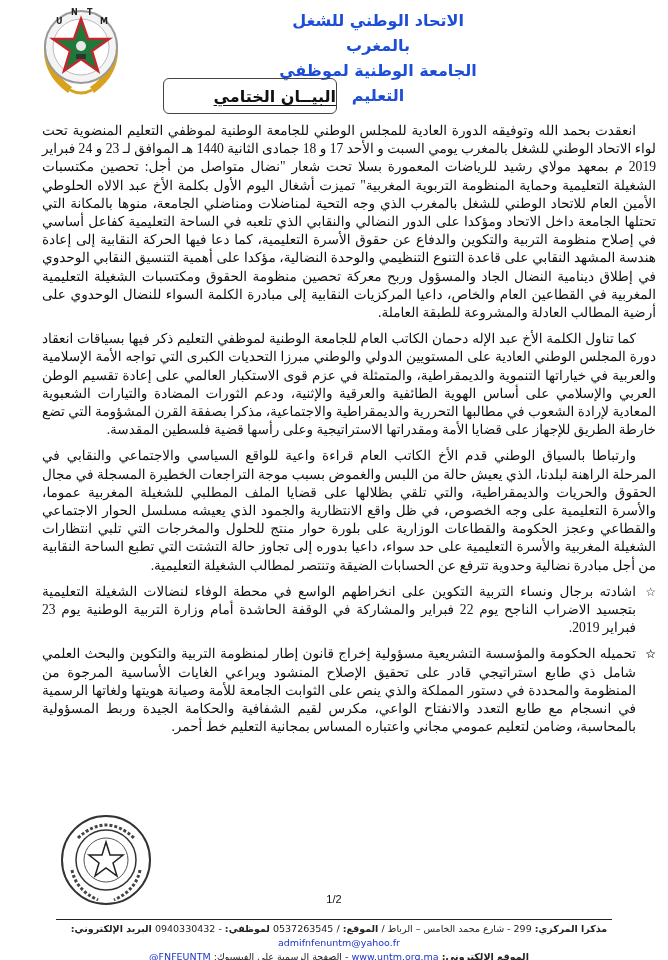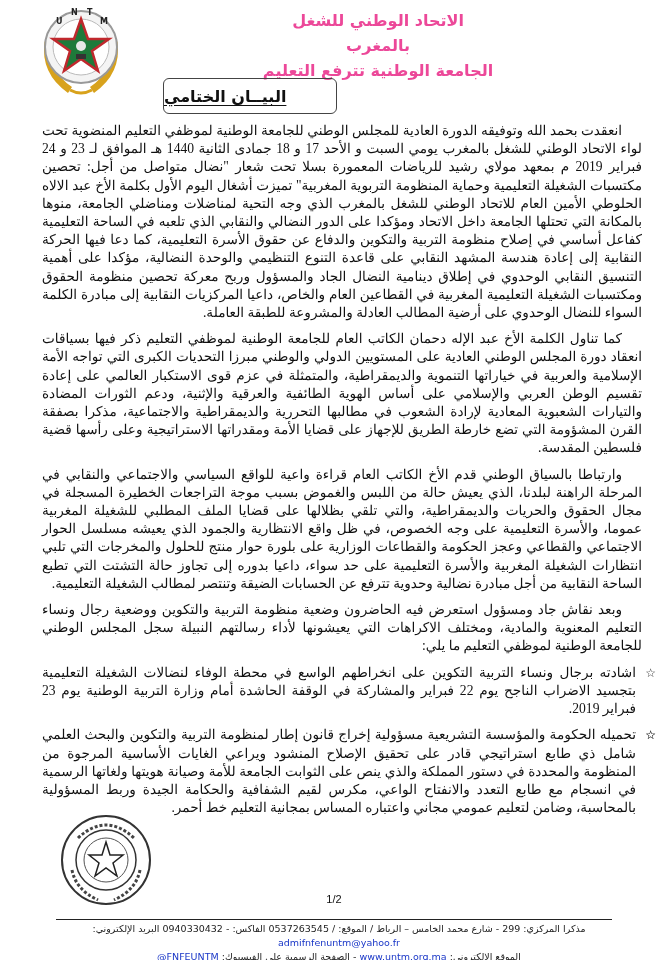--- a/index.html
+++ b/index.html
@@ -5,42 +5,42 @@
   html, body { margin: 0; padding: 0; background: #ffffff; }
   body {
     width: 668px; height: 960px; position: relative; overflow: hidden;
     font-family: "DejaVu Sans", "Liberation Sans", sans-serif;
     color: #111;
   }
   .header-org {
     position: absolute; right: 170px; top: 8px; width: 240px;
     direction: rtl; text-align: center;
     font-family: "DejaVu Sans", sans-serif; font-weight: bold;
-    font-size: 16px; line-height: 25px; color: #ec4899;
+    font-size: 16px; line-height: 25px; color: #1d4ed8;
   }
   .logo {
     position: absolute; left: 40px; top: 2px; width: 82px; height: 98px;
   }
   .title-box {
     position: absolute; left: 163px; top: 78px; width: 172px; height: 34px;
     border: 1.5px solid #444; border-radius: 6px;
-    display: flex; align-items: center; justify-content: flex-end;
+    display: flex; align-items: center; justify-content: flex-start;
     direction: rtl;
   }
   .title-box span {
     font-weight: bold; font-size: 16px; text-decoration: underline;
     text-underline-offset: 3px;
   }
   .body {
     position: absolute; left: 42px; top: 122px; width: 614px;
     direction: rtl; text-align: justify;
     font-family: "Liberation Serif", "DejaVu Serif", serif;
     font-size: 13.6px; line-height: 18.2px; color: #111;
   }
-  .body p { margin: 0 14px 8px 0; text-indent: 20px; }
+  .body p { margin: 0 0 8px 0; text-indent: 20px; }
   .body ul { list-style: none; margin: 0; padding: 0; }
   .body li { position: relative; padding-right: 20px; margin-bottom: 8px; }
   .body li .star {
     position: absolute; right: 0; top: 0; font-size: 12px; color: #333;
     font-family: "DejaVu Sans", sans-serif;
   }
   .stamp {
     position: absolute; left: 58px; top: 810px; width: 96px; height: 100px;
   }
   .page-num {
@@ -49,30 +49,30 @@
   }
   .footer-rule {
     position: absolute; left: 56px; right: 56px; top: 919px; height: 0;
     border-top: 1px solid #222;
   }
   .footer {
     position: absolute; left: 40px; right: 30px; top: 922px;
     direction: rtl; text-align: center;
     font-family: "DejaVu Sans", sans-serif; font-size: 9.5px; line-height: 14px; color: #222;
   }
-  .footer b { font-weight: normal; }
+  .footer b { font-weight: bold; }
   .footer a { color: #1a37c7; }
   .ltr { direction: ltr; unicode-bidi: embed; }
 </style>
 </head>
 <body>
 
 <div class="header-org">
   <div>الاتحاد الوطني للشغل بالمغرب</div>
-  <div>الجامعة الوطنية تترفع التعليم</div>
+  <div>الجامعة الوطنية لموظفي التعليم</div>
 </div>
 
 <div class="logo">
   <svg width="82" height="98" viewBox="0 0 82 98">
 
     <path d="M8 40 Q4 70 30 88" stroke="#d8a21c" stroke-width="7" fill="none"></path>
     <path d="M74 40 Q78 70 52 88" stroke="#d8a21c" stroke-width="7" fill="none"></path>
     <circle cx="41" cy="45" r="36" fill="#f4f4f4" stroke="#999" stroke-width="2"></circle>
     <circle cx="41" cy="45" r="28" fill="#ffffff" stroke="#bbb" stroke-width="1"></circle>
 
@@ -89,21 +89,20 @@
 </div>
 
 <div class="title-box">
   <span>البيــان الختامي</span>
 </div>
 
 <div class="body">
   <p>انعقدت بحمد الله وتوفيقه الدورة العادية للمجلس الوطني للجامعة الوطنية لموظفي التعليم المنضوية تحت لواء الاتحاد الوطني للشغل بالمغرب يومي السبت و الأحد 17 و 18 جمادى الثانية 1440 هـ الموافق لـ 23 و 24 فبراير 2019 م بمعهد مولاي رشيد للرياضات المعمورة بسلا تحت شعار "نضال متواصل من أجل: تحصين مكتسبات الشغيلة التعليمية وحماية المنظومة التربوية المغربية" تميزت أشغال اليوم الأول بكلمة الأخ عبد الالاه الحلوطي الأمين العام للاتحاد الوطني للشغل بالمغرب الذي وجه التحية لمناضلات ومناضلي الجامعة، منوها بالمكانة التي تحتلها الجامعة داخل الاتحاد ومؤكدا على الدور النضالي والنقابي الذي تلعبه في الساحة التعليمية كفاعل أساسي في إصلاح منظومة التربية والتكوين والدفاع عن حقوق الأسرة التعليمية، كما دعا فيها الحركة النقابية إلى إعادة هندسة المشهد النقابي على قاعدة التنوع التنظيمي والوحدة النضالية، مؤكدا على أهمية التنسيق النقابي الوحدوي في إطلاق دينامية النضال الجاد والمسؤول وربح معركة تحصين منظومة الحقوق ومكتسبات الشغيلة التعليمية المغربية في القطاعين العام والخاص، داعيا المركزيات النقابية إلى مبادرة الكلمة السواء للنضال الوحدوي على أرضية المطالب العادلة والمشروعة للطبقة العاملة.</p>
   <p>كما تناول الكلمة الأخ عبد الإله دحمان الكاتب العام للجامعة الوطنية لموظفي التعليم ذكر فيها بسياقات انعقاد دورة المجلس الوطني العادية على المستويين الدولي والوطني مبرزا التحديات الكبرى التي تواجه الأمة الإسلامية والعربية في خياراتها التنموية والديمقراطية، والمتمثلة في عزم قوى الاستكبار العالمي على إعادة تقسيم الوطن العربي والإسلامي على أساس الهوية الطائفية والعرقية والإثنية، ودعم الثورات المضادة والتيارات الشعبوية المعادية لإرادة الشعوب في مطالبها التحررية والديمقراطية والاجتماعية، مذكرا بصفقة القرن المشؤومة التي تضع خارطة الطريق للإجهاز على قضايا الأمة ومقدراتها الاستراتيجية وعلى رأسها قضية فلسطين المقدسة.</p>
   <p>وارتباطا بالسياق الوطني قدم الأخ الكاتب العام قراءة واعية للواقع السياسي والاجتماعي والنقابي في المرحلة الراهنة لبلدنا، الذي يعيش حالة من اللبس والغموض بسبب موجة التراجعات الخطيرة المسجلة في مجال الحقوق والحريات والديمقراطية، والتي تلقي بظلالها على قضايا الملف المطلبي للشغيلة المغربية عموما، والأسرة التعليمية على وجه الخصوص، في ظل واقع الانتظارية والجمود الذي يعيشه مسلسل الحوار الاجتماعي والقطاعي وعجز الحكومة والقطاعات الوزارية على بلورة حوار منتج للحلول والمخرجات التي تلبي انتظارات الشغيلة المغربية والأسرة التعليمية على حد سواء، داعيا بدوره إلى تجاوز حالة التشتت التي تطبع الساحة النقابية من أجل مبادرة نضالية وحدوية تترفع عن الحسابات الضيقة وتنتصر لمطالب الشغيلة التعليمية.</p>
-  <p>وبعد نقاش جاد ومسؤول استعرض فيه الحاضرون وضعية منظومة التربية والتكوين ووضعية رجال ونساء التعليم المعنوية والمادية، ومختلف الاكراهات التي يعيشونها لأداء رسالتهم النبيلة سجل المجلس الوطني للجامعة الوطنية لموظفي التعليم ما يلي:</p>
   <ul>
     <li>
       <span class="star">☆</span>
       <span>اشادته برجال ونساء التربية التكوين على انخراطهم الواسع في محطة الوفاء لنضالات الشغيلة التعليمية بتجسيد الاضراب الناجح يوم 22 فبراير والمشاركة في الوقفة الحاشدة أمام وزارة التربية الوطنية يوم 23 فبراير 2019.</span>
     </li>
     <li>
       <span class="star">☆</span>
     </li>
     <li>
       <span class="star">☆</span>
@@ -127,21 +126,21 @@
 
 <div class="page-num">1/2</div>
 <div class="footer-rule"></div>
 
 <div class="footer">
   <div>
     <b>مذكرا المركزي:</b>
     <span>299 - شارع محمد الخامس – الرباط /</span>
     <b>الموقع:</b>
     <span class="ltr">0537263545 /</span>
-    <b>الفاكس:</b>
+    <b>لموظفي:</b>
     <span class="ltr">0940330432 -</span>
     <b>البريد الإلكتروني:</b>
     <a class="ltr">admifnfenuntm@yahoo.fr</a>
   </div>
   <div>
     <b>الموقع الإلكتروني:</b>
     <a class="ltr">www.untm.org.ma</a>
     <span>- الصفحة الرسمية على الفيسبوك:</span>
     <a class="ltr">@FNFEUNTM</a>
   </div>

